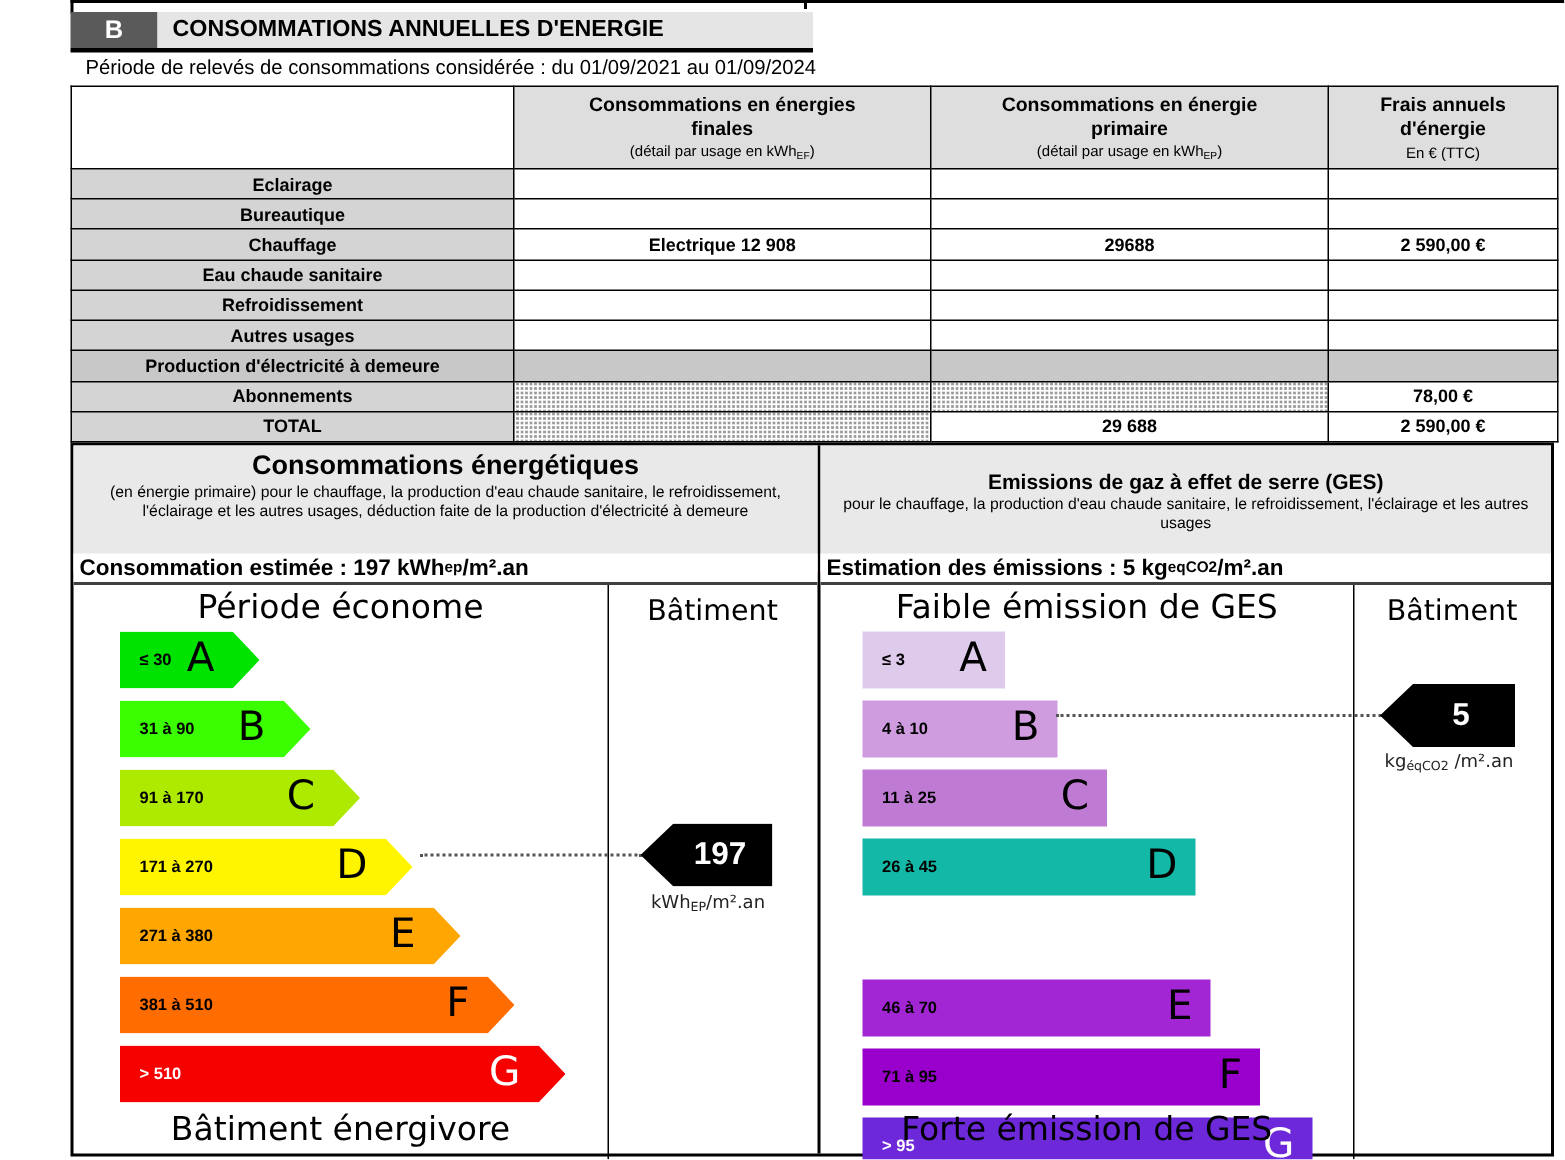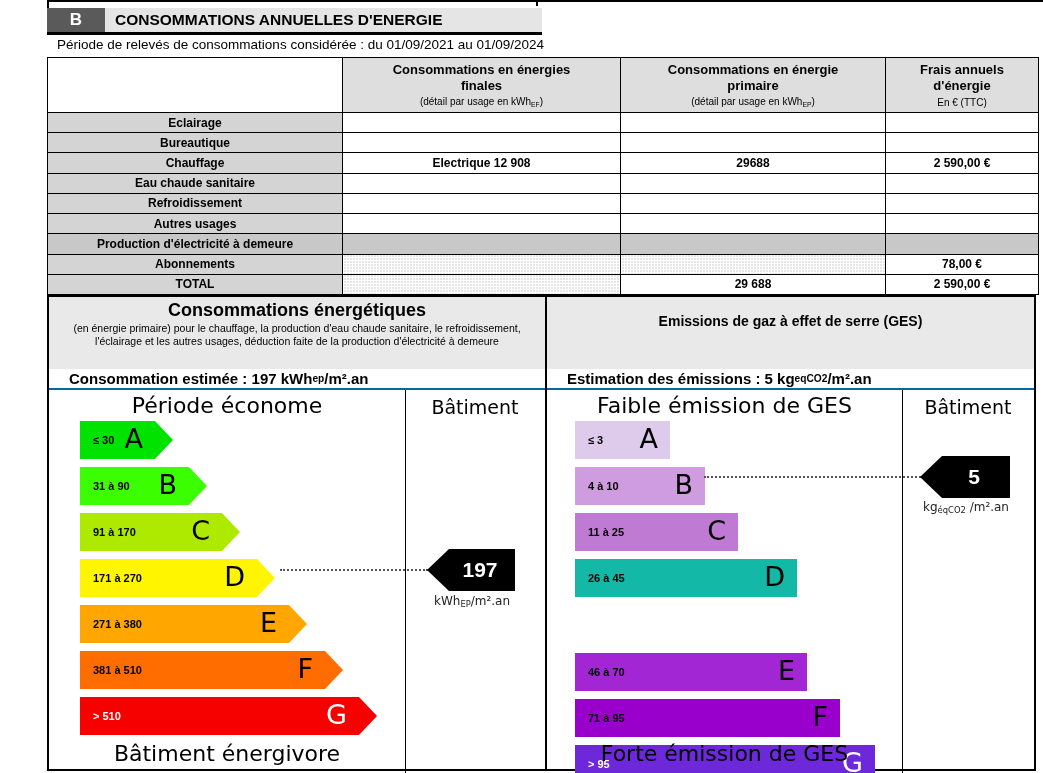--- a/index.html
+++ b/index.html
@@ -47,21 +47,21 @@
   .panel-head.pl { left:0; width:496px; }
   .panel-head.pr { left:498px; width:487px; }
   .p-title { font-weight:bold; margin-top:3px; }
   .pl .p-title { font-size:18px; }
   .pr .p-title { font-size:14px; margin-top:16px; }
   .p-sub { font-size:10.5px; line-height:1.25; margin:1px auto 0; }
   .pl .p-sub { width:482px; }
   .pr .p-sub { width:470px; }
 
   .estimate { position:absolute; top:72px; height:21px; display:flex; align-items:center;
-              font-weight:bold; font-size:15px; padding-left:20px; border-bottom:2px solid #0369a1; background:#fff; }
+              font-weight:bold; font-size:15px; padding-left:4px; border-bottom:2px solid #404040; background:#fff; }
   .estimate.el { left:0; width:496px; }
   .estimate.er { left:498px; width:487px; }
 
   .chart-title { position:absolute; top:96px; text-align:center; font-family:"DejaVu Sans", sans-serif;
                  font-size:22px; font-weight:500; }
   .ct-l { left:0; width:356px; }
   .ct-r { left:498px; width:355px; }
   .bat-label { position:absolute; top:99px; text-align:center; font-family:"DejaVu Sans", sans-serif; font-size:19px; }
   .bl-l { left:356px; width:140px; }
   .bl-r { left:853px; width:132px; }
@@ -202,20 +202,21 @@
     <div class="v-split"></div>
     <div class="v-left"></div>
     <div class="v-right"></div>
 
     <div class="panel-head pl">
       <div class="p-title">Consommations énergétiques</div>
       <div class="p-sub">(en énergie primaire) pour le chauffage, la production d'eau chaude sanitaire, le refroidissement, l'éclairage et les autres usages, déduction faite de la production d'électricité à demeure</div>
     </div>
     <div class="panel-head pr">
       <div class="p-title">Emissions de gaz à effet de serre (GES)</div>
+      <div class="p-sub">pour le chauffage, la production d'eau chaude sanitaire, le refroidissement, l'éclairage et les autres usages</div>
     </div>
 
     <div class="estimate el">
       <span>Consommation estimée : 197 kWh</span>
         <span class="subsc">ep</span>
         <span>/m².an</span>
     </div>
     <div class="estimate er">
       <span>Estimation des émissions : 5 kg</span>
         <span class="subsc">eqCO2</span>

